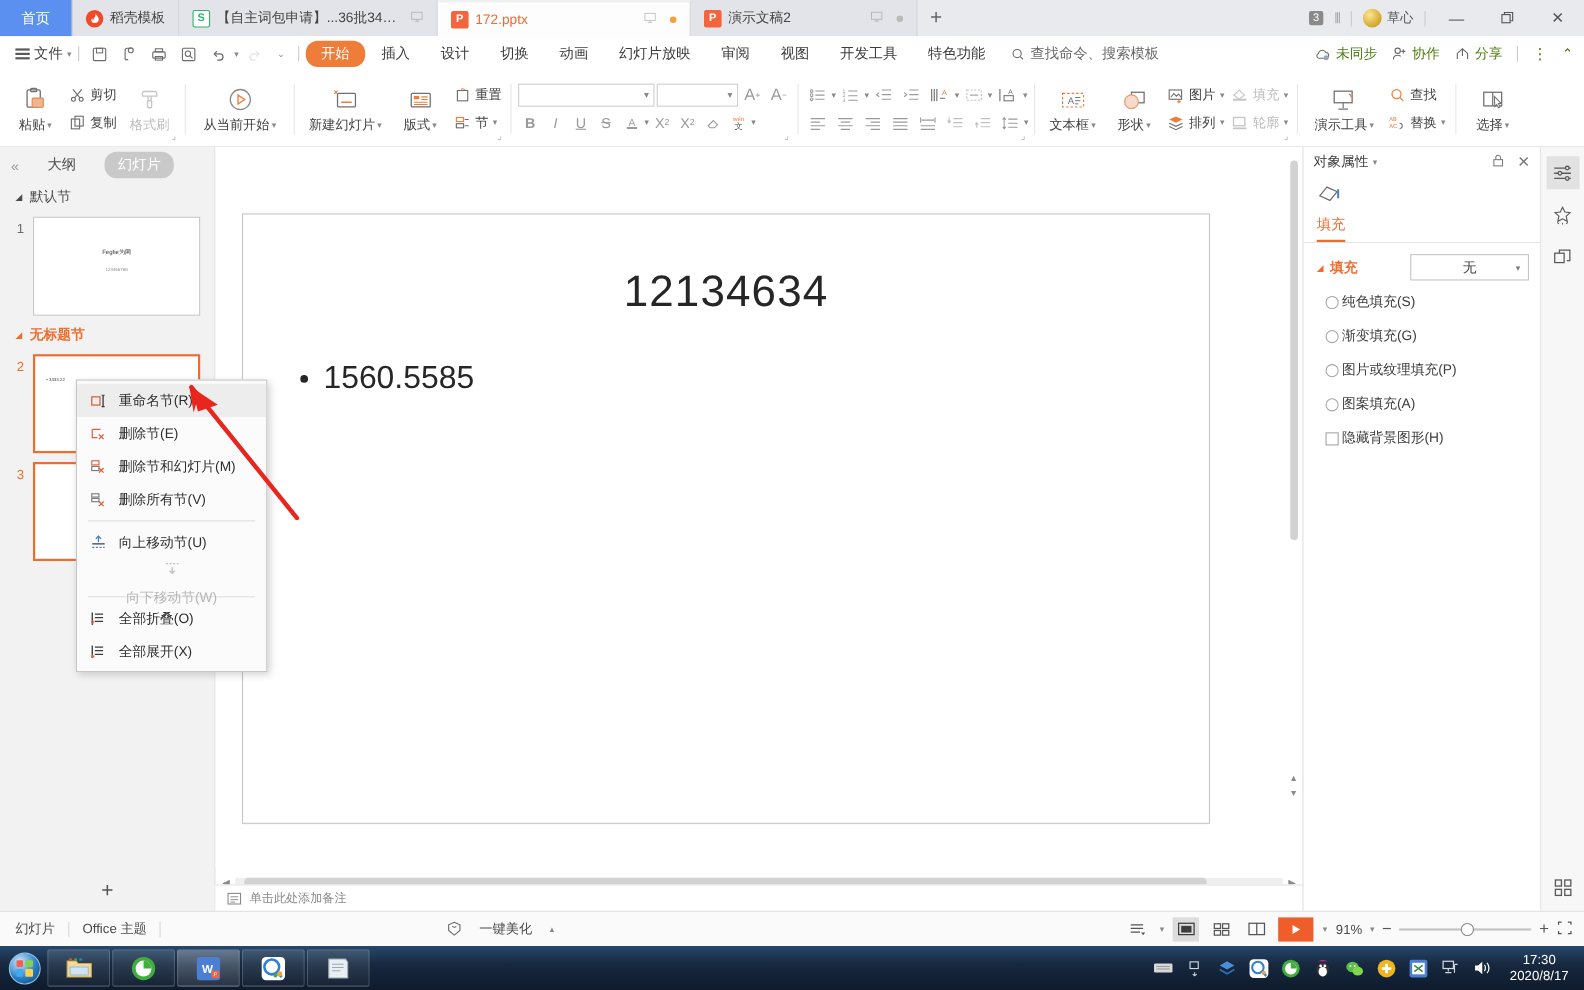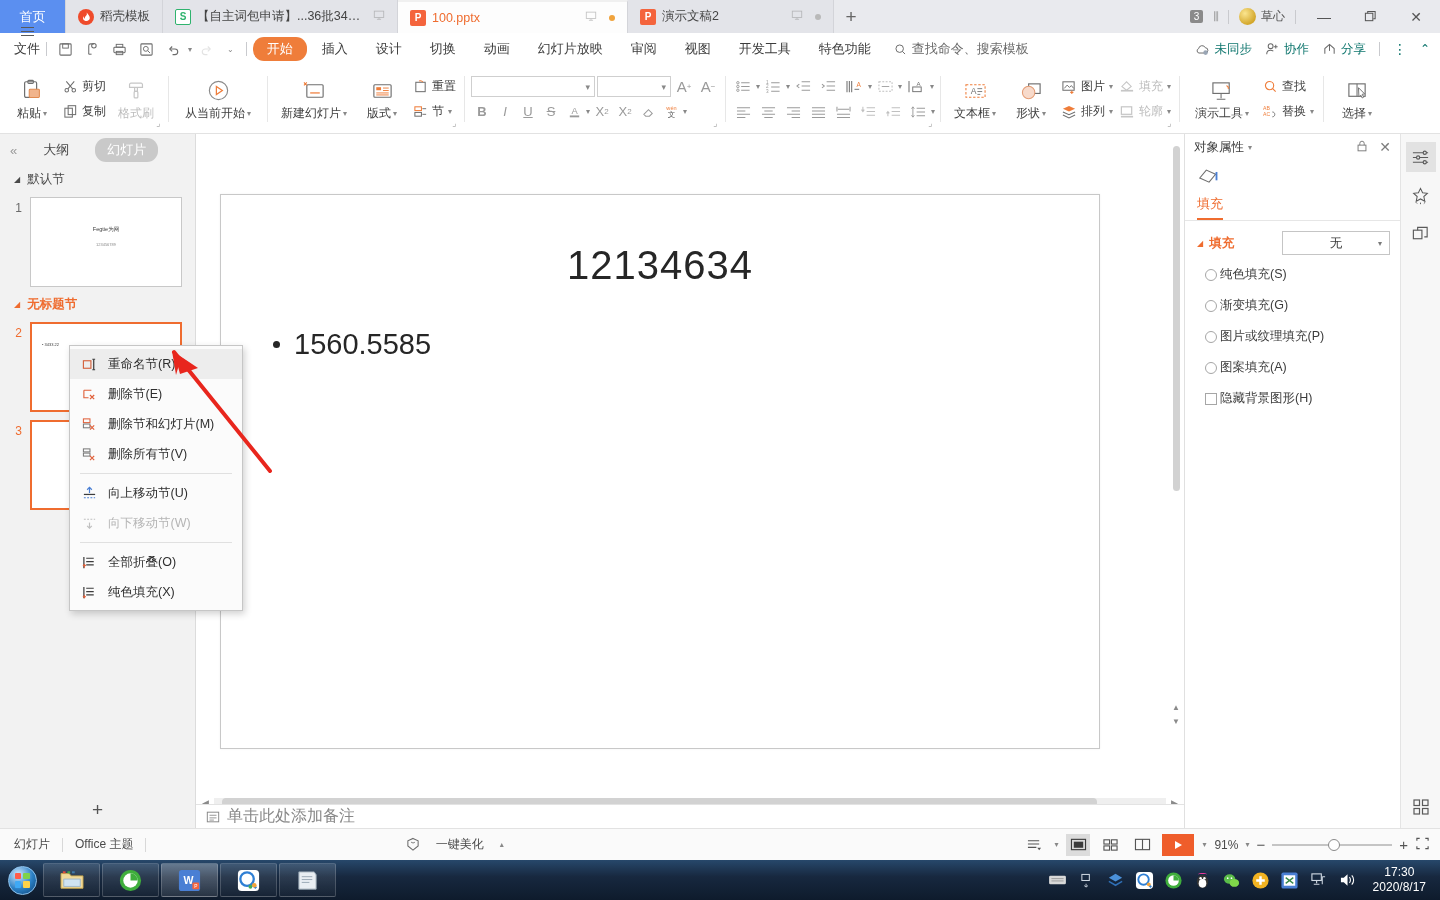--- a/index.html
+++ b/index.html
@@ -63,37 +63,37 @@
     color:#555; font-size:14px;
   }
   .vdiv { width:1px; height:14px; background:#c9cace; }
 
   
   .menubar {
     position:absolute; left:0; top:33px; width:1440px; height:32px;
     background:#fff; display:flex; align-items:center; padding-left:8px;
     border-bottom:0;
   }
-  .mfile { display:flex; align-items:center; gap:4px; font-size:13px; color:#3c3c3c; padding:0 6px;flex-direction:column; }
+  .mfile { display:flex; align-items:center; gap:4px; font-size:13px; color:#3c3c3c; padding:0 6px; }
   .hamb { display:inline-flex; flex-direction:column; gap:2.5px; }
   .hamb i { display:block; width:13px; height:1.4px; background:#5a5a5a; }
   .caret { font-size:8px; color:#888; }
   .qatools { display:flex; align-items:center; gap:2px; padding:0 6px; }
   .qicon {
     width:25px; height:22px; display:flex; align-items:center; justify-content:center;
     color:#6b6b6b;
   }
   .qicon.dis { opacity:.35; }
   .mtab {
     padding:3px 13px; font-size:13px; color:#3c3c3c; border-radius:11px;
     white-space:nowrap;
   }
   .mtab.active { background:#ef7d3a; color:#fff; font-weight:normal; padding:3px 14px; }
   .msearch { display:flex; align-items:center; gap:5px; font-size:13px; color:#6a6a6a; margin-left:10px; }
-  .menubar-right { margin-left:auto; display:flex; align-items:center; gap:13px; padding-right:10px; font-size:12.5px; color:#0f766e;text-align:right; }
+  .menubar-right { margin-left:auto; display:flex; align-items:center; gap:13px; padding-right:10px; font-size:12.5px; color:#4d7c0f;text-align:right; }
   .mr-item { display:flex; align-items:center; gap:4px; }
 
   
   .ribbon {
     position:absolute; left:0; top:65px; width:1440px; height:69px;
     background:#fff; border-bottom:1px solid #e2e2e2; display:flex; align-items:center;
   }
   .rgroup { display:flex; align-items:center; height:64px; padding:0 5px; position:relative; }
   .rsep { width:1px; height:46px; background:#e7e7e7; }
   .rbig {
@@ -186,21 +186,21 @@
   .hscroll {
     position:absolute; left:0; right:0; bottom:18px; height:15px;
     display:flex; align-items:center; padding:0 4px; gap:3px;
   }
   .hs-track { flex:1; height:9px; background:#efefef; position:relative; }
   .hs-thumb { position:absolute; left:8px; top:0; width:875px; height:9px; background:#d2d2d2; border-radius:4px; }
   .hs-arrow { color:#8a8a8a; font-size:9px; width:11px; text-align:center; }
   .notesbar {
     position:absolute; left:0; right:0; bottom:0; height:24px;
     border-top:1px solid #e3e3e3; display:flex; align-items:center; gap:7px;
-    padding-left:10px; font-size:16px; color:#888; background:#fff;
+    padding-left:10px; font-size:11px; color:#888; background:#fff;
   }
 
   
   .rightpanel {
     position:absolute; right:40px; top:134px; width:216px; bottom:72px;
     background:#fff; border-left:1px solid #e0e0e0;
   }
   .rp-head { display:flex; align-items:center; height:26px; padding:0 9px; gap:4px; font-size:12.5px; color:#3c3c3c; }
   .rp-head .sp { margin-left:auto; display:flex; gap:10px; color:#7c7c7c; }
   .rp-shapeicon { padding:6px 0 0 12px; }
@@ -289,21 +289,21 @@
   .ctxmenu {
     position:absolute; left:69px; top:345px; width:174px;
     background:#fbfbfb; border:1px solid #c6c6c6;
     box-shadow:2px 3px 7px rgba(0,0,0,.18); padding:3px 0; z-index:50;
   }
   .ctxitem {
     display:flex; align-items:center; gap:11px; height:30px; padding:0 11px;
     font-size:12.5px; color:#2e2e2e; white-space:nowrap;
   }
   .ctxitem.hover { background:#ededed; }
-  .ctxitem.dis { color:#b5b5b5; }
+  .ctxitem.dis { color:#b5b5b5;flex-direction:column; }
   .ctxicon { width:16px; height:16px; flex:none; display:flex; align-items:center; justify-content:center; }
   .ctxsep { height:1px; background:#e0e0e0; margin:4px 10px; }
 
   
   .arrow-ann { position:absolute; left:150px; top:348px; z-index:60; pointer-events:none; }
 </style>
 </head>
 <body>
 
 <div class="app">
@@ -328,21 +328,21 @@
       <span class="tab-monitor">
         <svg width="12" height="12" viewBox="0 0 14 14">
             <rect x="1.5" y="2.5" width="11" height="7.5" fill="none" stroke="#8a8a8a" stroke-width="1"></rect>
             <path d="M7 10v1.8M4.6 12h4.8" stroke="#8a8a8a" stroke-width="1"></path>
           </svg>
       </span>
     </div>
 
     <div class="tab active" style="width:236px">
       <span class="tabico ico-p">P</span>
-      <span class="tab-title">100.pptx</span>
+      <span class="tab-title">172.pptx</span>
       <span class="tab-monitor" style="margin-left:auto">
         <svg width="12" height="12" viewBox="0 0 14 14">
             <rect x="1.5" y="2.5" width="11" height="7.5" fill="none" stroke="#8a8a8a" stroke-width="1"></rect>
             <path d="M7 10v1.8M4.6 12h4.8" stroke="#8a8a8a" stroke-width="1"></path>
           </svg>
       </span>
       <span class="tab-dot"></span>
     </div>
 
     <div class="tab" style="width:206px">
@@ -1188,21 +1188,21 @@
       <span>全部折叠(O)</span>
     </div>
     <div class="ctxitem">
       <span class="ctxicon">
         <svg width="15" height="15" viewBox="0 0 16 16">
             <path d="M2 2v12" stroke="#3c3c3c" stroke-width="1.3"></path>
             <path d="M4.5 3.5h8M4.5 7h8M4.5 10.5h8" stroke="#3c3c3c" stroke-width="1.2"></path>
             <path d="M2.5 10.5v3M1 12l1.5 1.5L4 12" fill="none" stroke="#e0603a" stroke-width="1.1"></path>
           </svg>
       </span>
-      <span>纯色填充(X)</span>
+      <span>全部展开(X)</span>
     </div>
   </div>
 
   <svg class="arrow-ann" width="130" height="125" viewBox="0 0 130 125">
     <path d="M118 122 L28 8 L44 18 L22 3 L26 27 L31 10 L121 124 Z" fill="#e8261d"></path>
     <path d="M24 4 L120 123" stroke="#e8261d" stroke-width="4" stroke-linecap="round"></path>
     <path d="M24 4 L48 20 L30 26 Z" fill="#e8261d"></path>
   </svg>
 
   <div class="taskbar">

